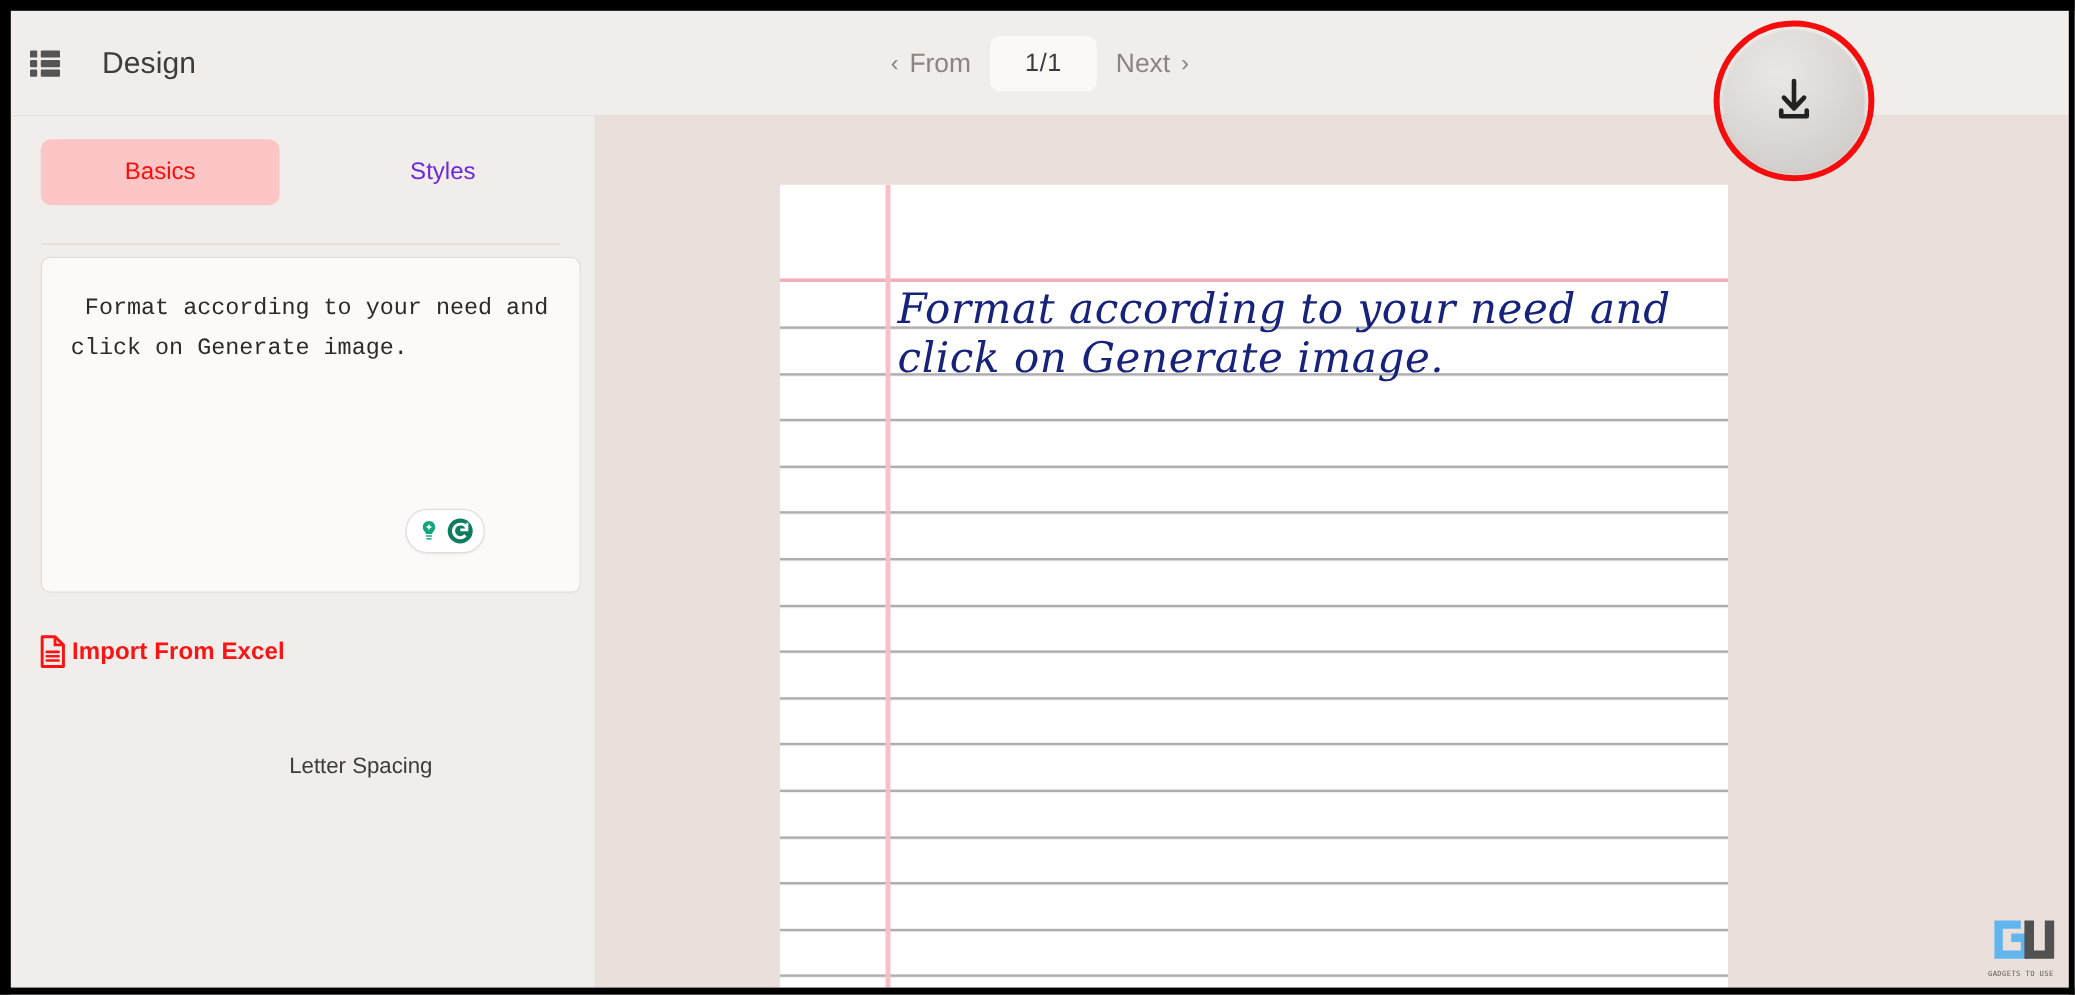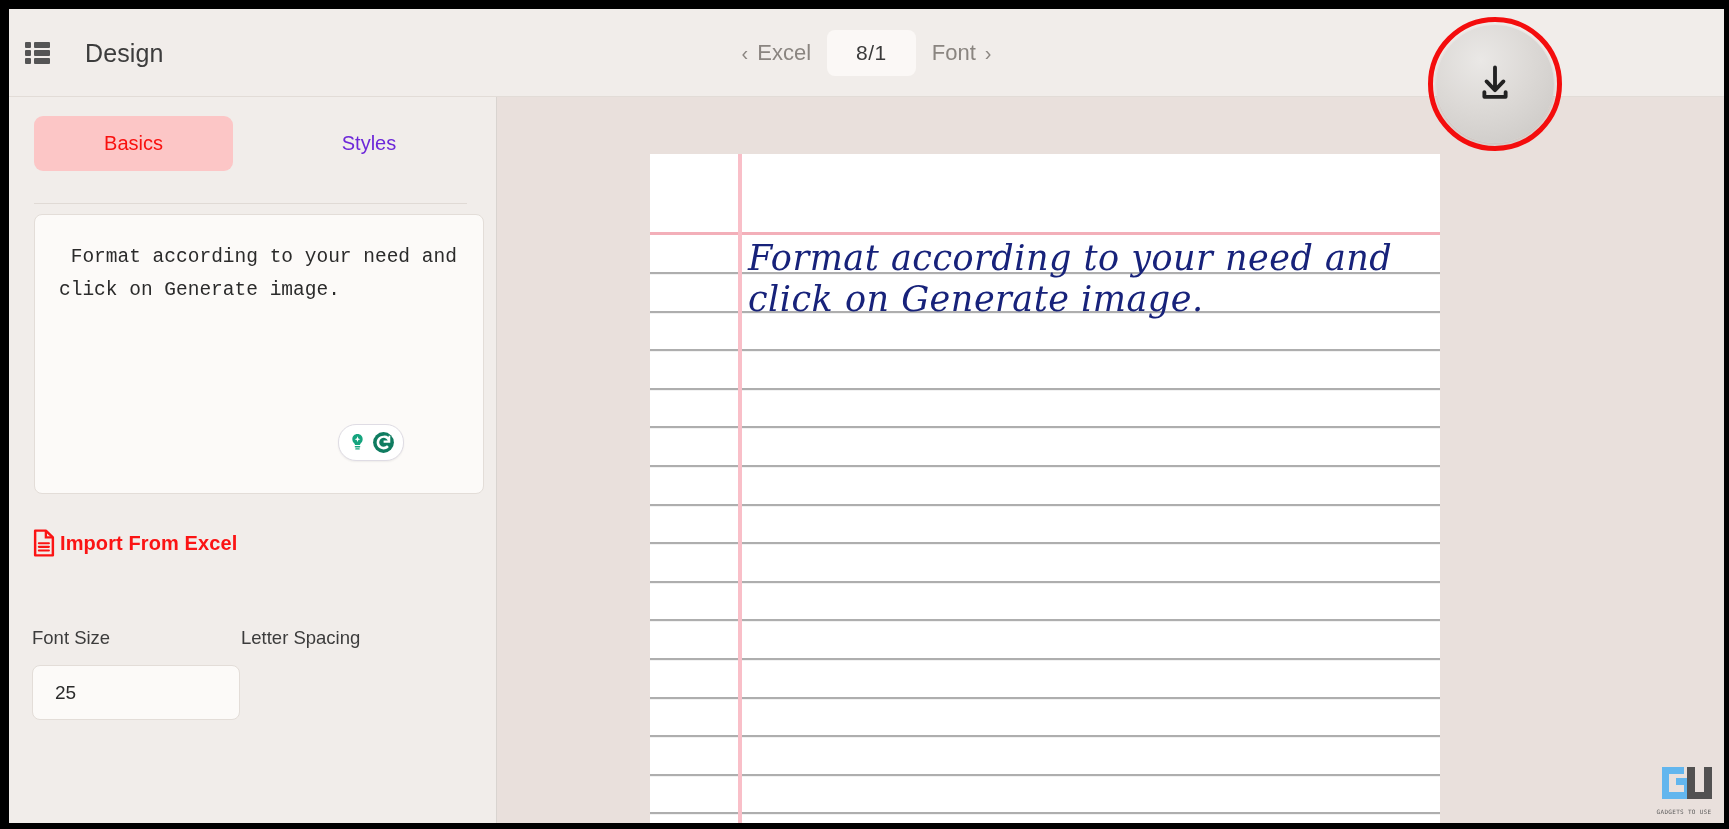--- a/index.html
+++ b/index.html
@@ -338,25 +338,25 @@
             <span class="li-sq"></span>
             <span class="li-bar"></span>
           </span>
       </span>
       <span class="header-title">Design</span>
     </div>
 
     <div class="pager">
       <button class="pager-btn">
         <span class="chev">‹</span>
-        <span>Excel</span>
+        <span>From</span>
       </button>
-      <span class="pager-count">8/1</span>
+      <span class="pager-count">1/1</span>
       <button class="pager-btn">
-        <span>Font</span>
+        <span>Next</span>
         <span class="chev">›</span>
       </button>
     </div>
 
     <div class="dl-wrap">
       <button class="dl-btn">
         <svg width="44" height="44" viewBox="0 0 24 24">
           <path d="M12 3 L12 14.2 M12 15.4 L7.4 10.6 M12 15.4 L16.6 10.6" stroke="#222" stroke-width="2.1" fill="none" stroke-linecap="round" stroke-linejoin="round"></path>
           <path d="M6.2 16.4 L6.2 19 L17.8 19 L17.8 16.4" stroke="#222" stroke-width="2.1" fill="none" stroke-linecap="round" stroke-linejoin="round"></path>
         </svg>
@@ -393,24 +393,20 @@
 
     <button class="import-link">
       <svg width="24" height="28" viewBox="0 0 20 24">
         <path d="M2.4 1.4 h9.2 l6 5.8 v15.4 h-15.2 z" fill="none" stroke="#FB1414" stroke-width="2.1" stroke-linejoin="round"></path>
         <path d="M11.6 1.4 v5.8 h6" fill="none" stroke="#FB1414" stroke-width="2"></path>
         <path d="M5.6 12.2 h8.6 M5.6 15.3 h8.6 M5.6 18.4 h8.6" stroke="#FB1414" stroke-width="1.8" stroke-linecap="round"></path>
       </svg>
       <span class="import-label">Import From Excel</span>
     </button>
 
-    <div class="field field-fontsize">
-      <div class="field-label">Font Size</div>
-      <input class="field-input" type="text" value="25" style="">
-    </div>
 
     <div class="field field-spacing">
       <div class="field-label">Letter Spacing</div>
     </div>
   </div>
 
   <div class="preview">
     <div class="paper">
       <div class="paper-lines" id="paper-lines">
           <div class="rule-top" style="top: 78px;"></div>

